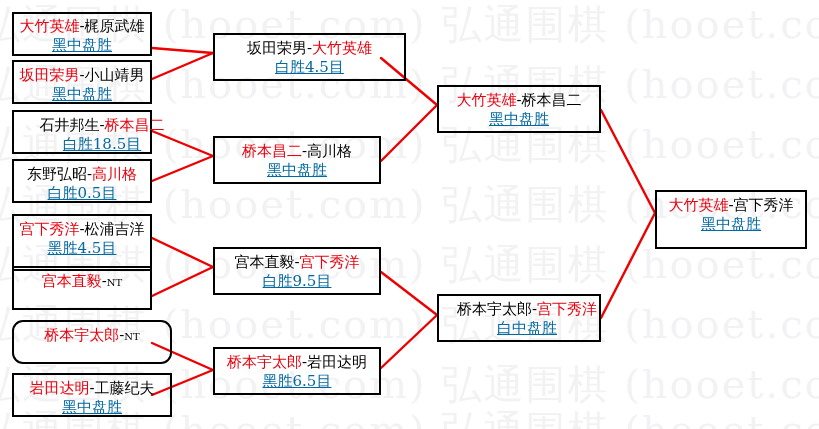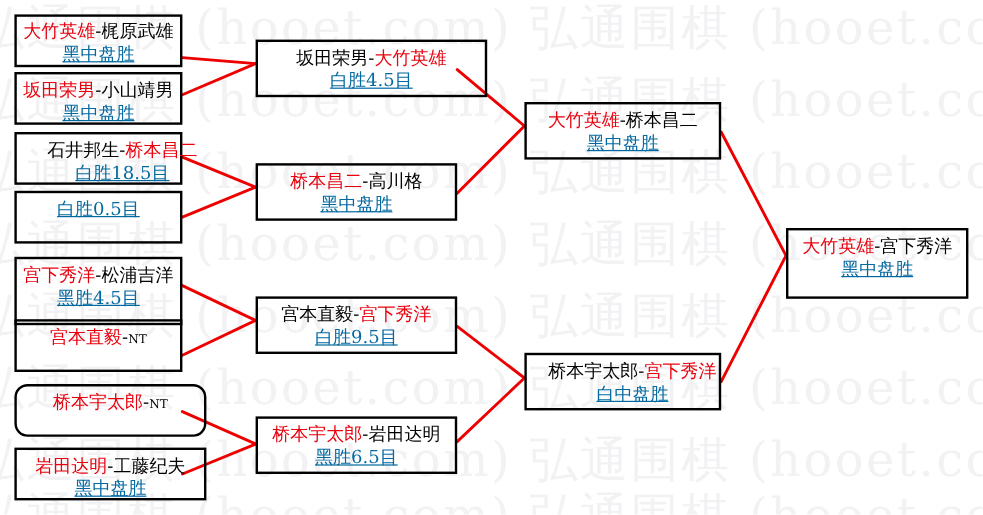--- a/index.html
+++ b/index.html
@@ -129,20 +129,23 @@
   </div>
 
   <div class="match-box" style="left:12px; top:110px; width:140px; height:44px;padding-left:40px;">
     <div class="players">
       <span class="loser">石井邦生</span><span class="dash">-</span><span class="winner">桥本昌二</span>
     </div>
     <div class="result">白胜18.5目</div>
   </div>
 
   <div class="match-box" style="left:12px; top:159px; width:140px; height:44px;">
+    <div class="players">
+      <span class="loser">东野弘昭</span><span class="dash">-</span><span class="winner">高川格</span>
+    </div>
     <div class="result">白胜0.5目</div>
   </div>
 
   <div class="match-box" style="left:12px; top:214px; width:140px; height:57px;">
     <div class="players">
       <span class="winner">宫下秀洋</span><span class="dash">-</span><span class="loser">松浦吉洋</span>
     </div>
     <div class="result">黑胜4.5目</div>
   </div>
 

